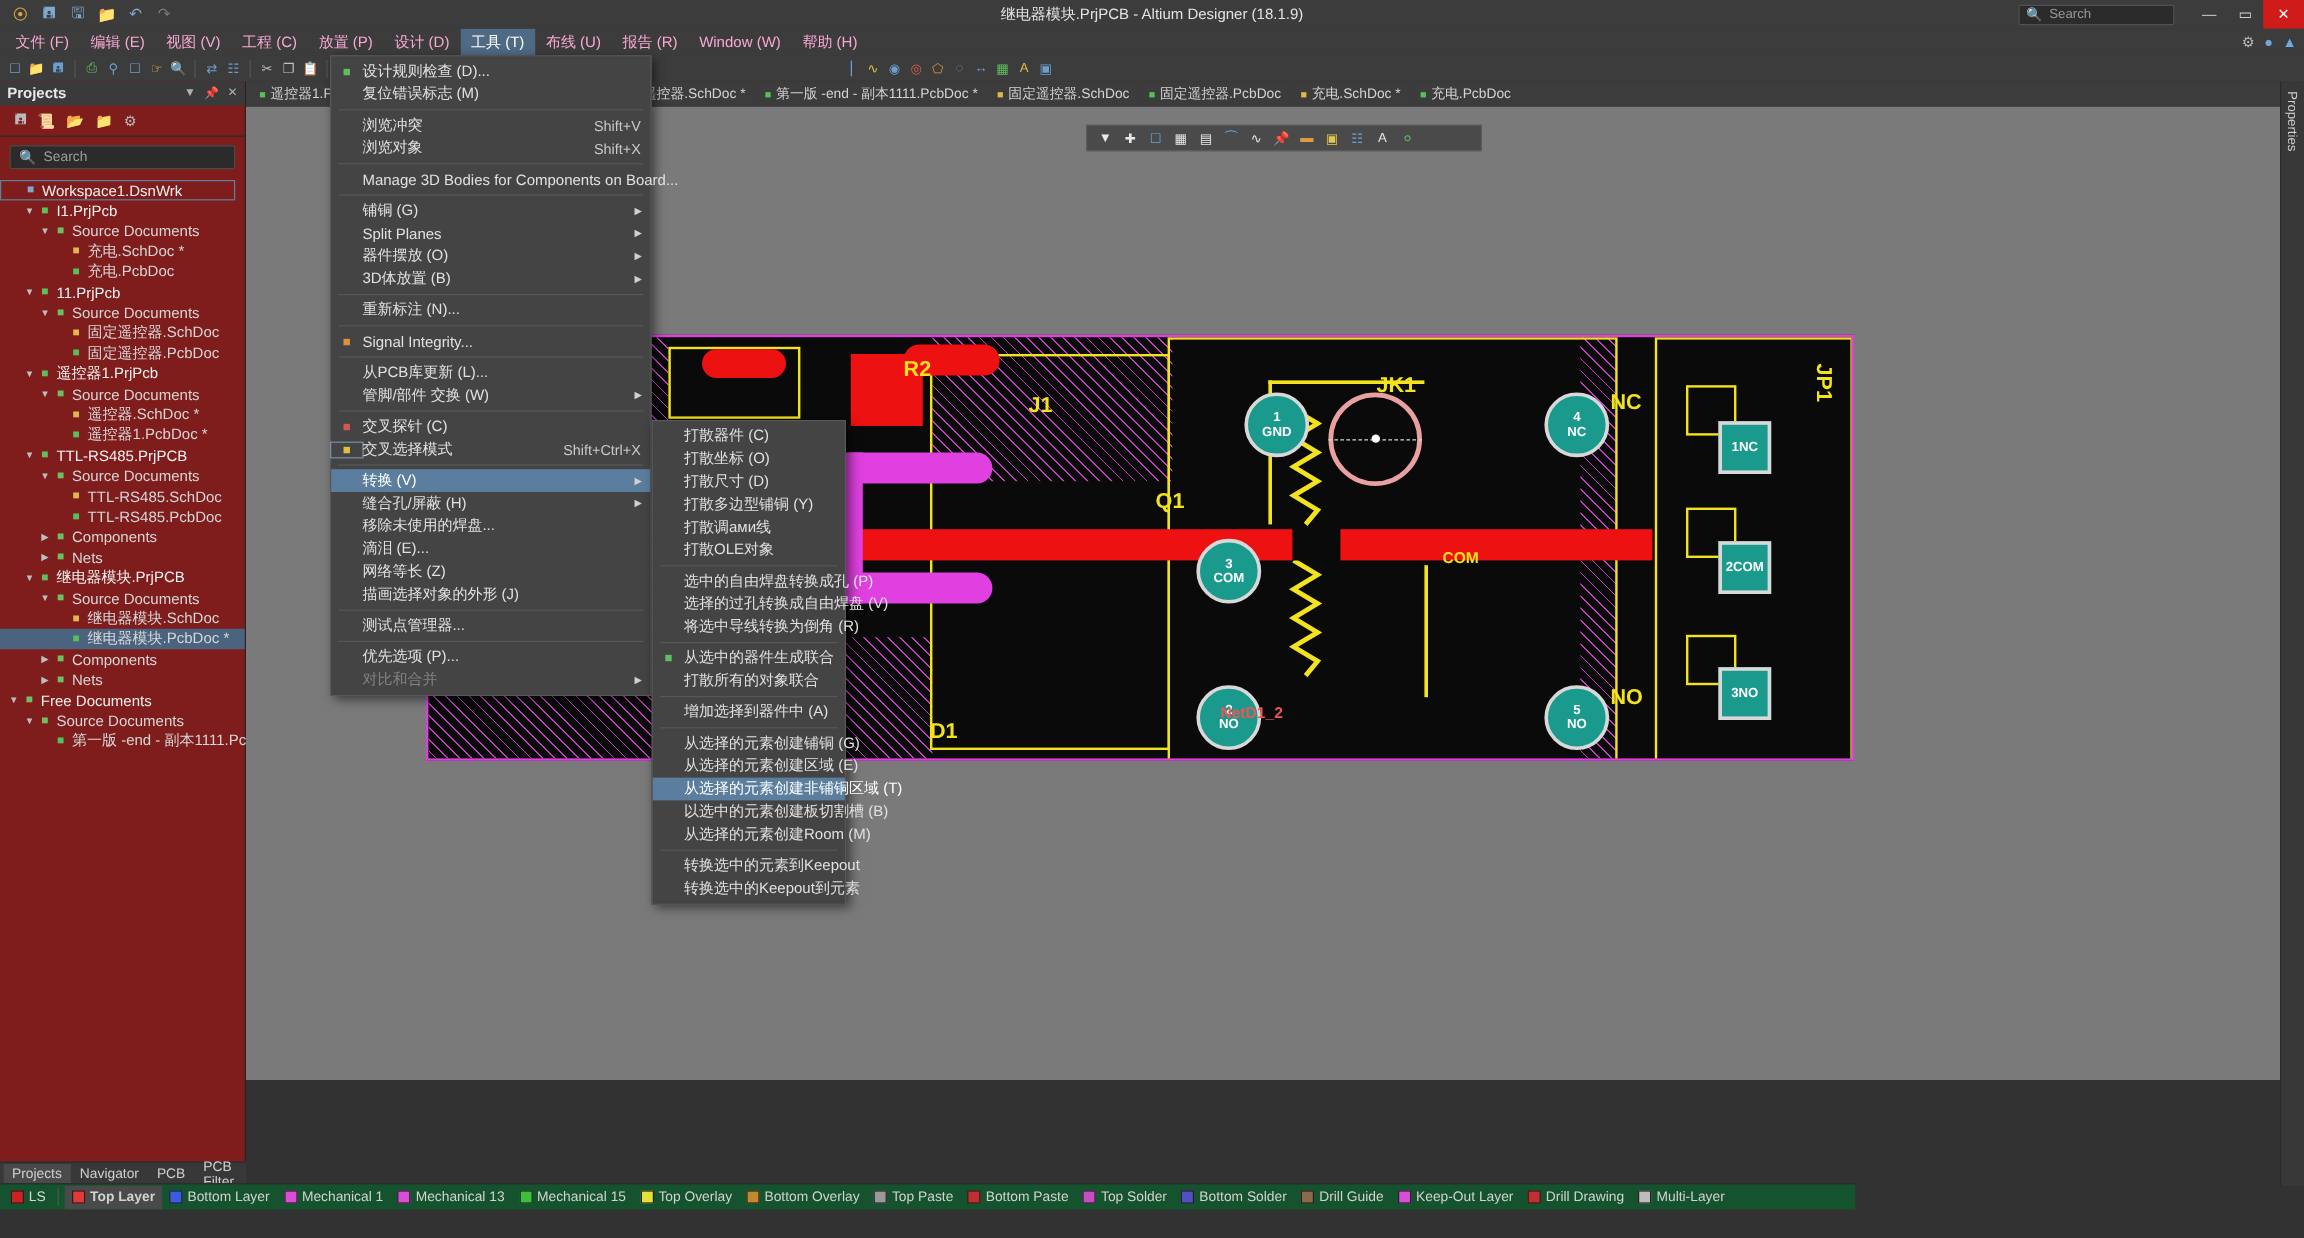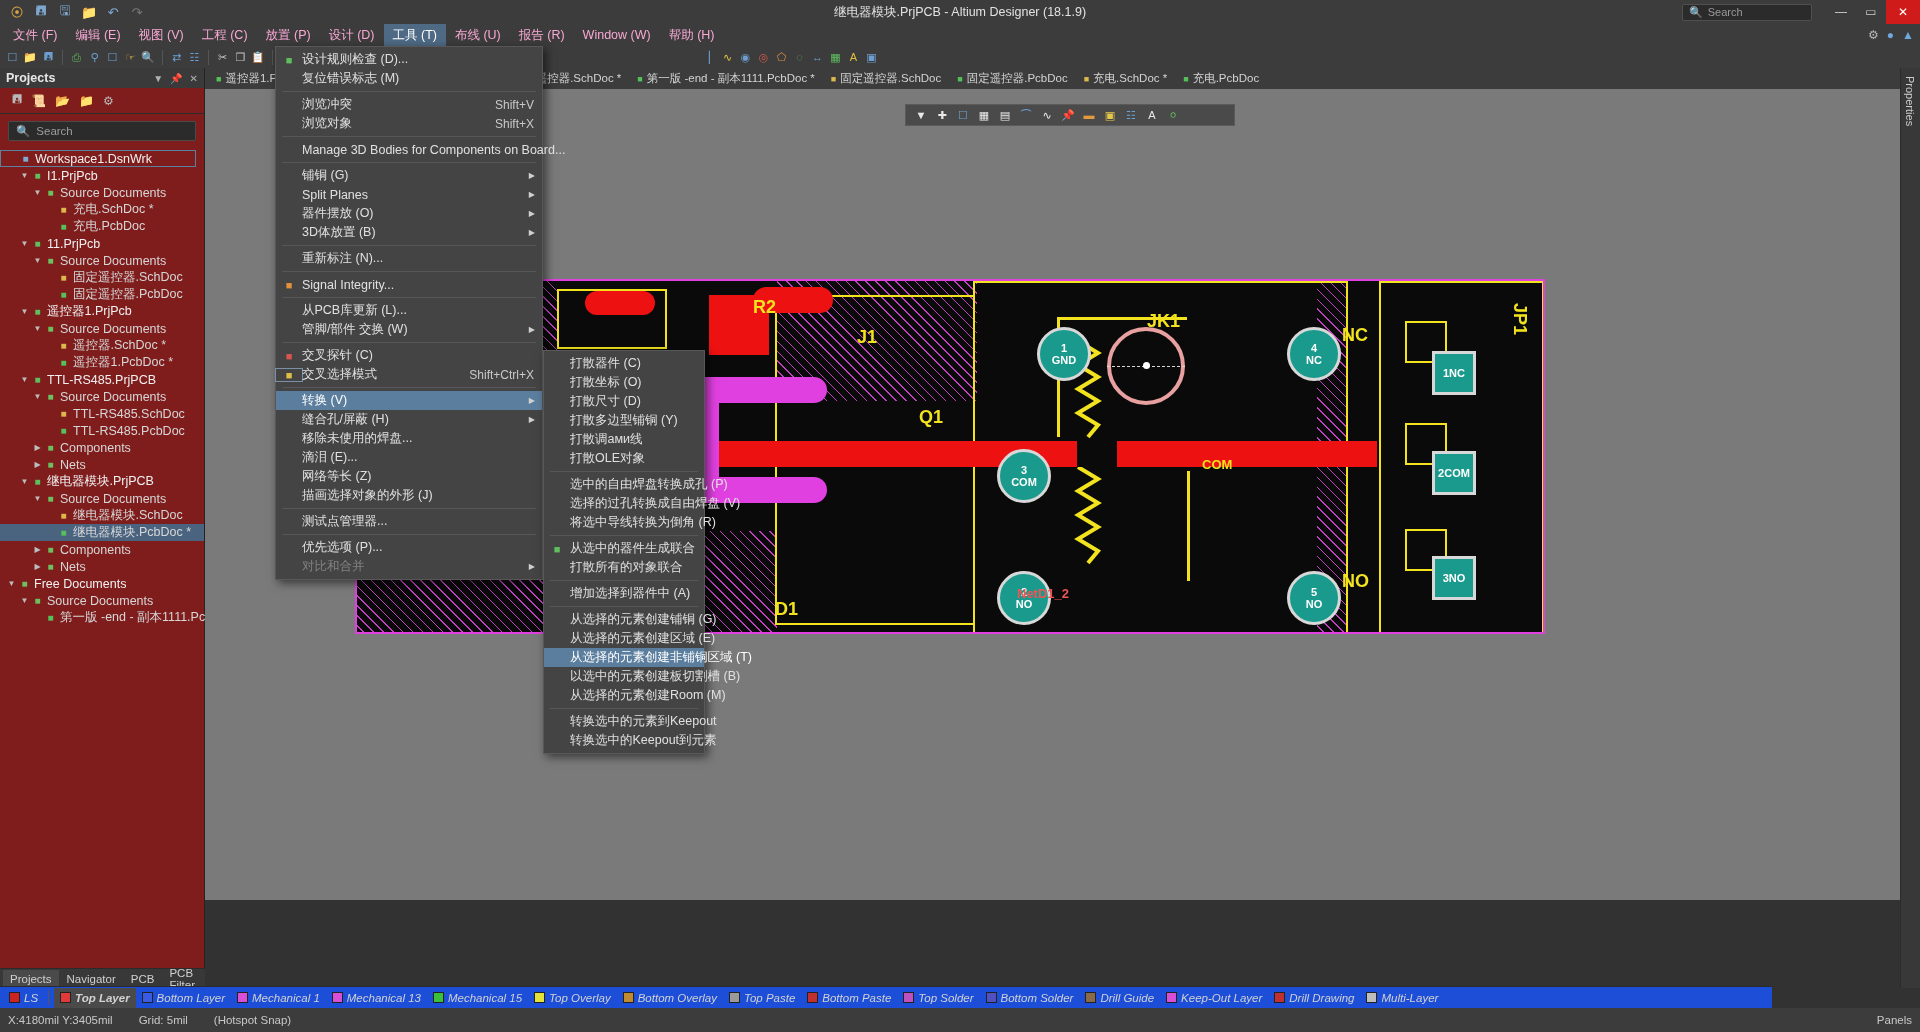--- a/index.html
+++ b/index.html
@@ -171,23 +171,23 @@
   .lbl.sm { font-size:13px; }
   .lbl.red { color:#ee5555; }
   .circle-sel {
     position:absolute; width:78px; height:78px; border-radius:50%;
     border:4px solid #e8a0a0; background:transparent;
   }
   .dashline { position:absolute; border-top:1px dashed #d8d8d8; }
 
   
   .layerbar {
-    position:absolute; bottom:24px; left:0; width:1772px; height:22px;
-    background:#1d4ed8; display:flex; align-items:center; gap:0px; padding-left:4px;
-    border-top:1px solid #2b2b2b; overflow:hidden;font-style:italic;
+    position:absolute; bottom:24px; left:0; width:1546px; height:22px;
+    background:#14532d; display:flex; align-items:center; gap:0px; padding-left:4px;
+    border-top:1px solid #2b2b2b; overflow:hidden;
   }
   .lbtab { padding:0 6px; height:20px; display:flex; align-items:center;
     font-size:11.5px; color:#d2d2d2; }
   .lbtab.on { background:#4a4a4a; }
   .lswatch { width:11px; height:11px; margin-right:4px; border:1px solid #222; flex:none; }
   .lbsep { width:1px; height:15px; background:#555; margin:0 5px; }
   .lschip { display:flex; align-items:center; height:20px; padding:0 5px; font-size:11.5px; }
 
   
   .statusbar {
@@ -624,21 +624,21 @@
             <div class="pad" style="left: 285px; top: 272px;">
               <span>1</span>
               <span>GND</span>
             </div>
           </div>
         <div id="labels-layer">
             <div class="lbl" style="left: 790px; top: 30px;">JK1</div>
             <div class="lbl" style="left: 1152px; top: 22px; writing-mode: vertical-rl;">JP1</div>
             <div class="lbl" style="left: 500px; top: 46px;">J1</div>
             <div class="lbl" style="left: 396px; top: 16px;">R2</div>
-            <div class="lbl" style="left: 562px; top: 126px;">Q1</div>
+            <div class="lbl" style="left: 606px; top: 126px;">Q1</div>
             <div class="lbl" style="left: 418px; top: 318px;">D1</div>
             <div class="lbl sm" style="left: 845px; top: 176px;">COM</div>
             <div class="lbl sm red" style="left: 660px; top: 305px;">NetD1_2</div>
             <div class="lbl" style="left: 985px; top: 44px;">NC</div>
             <div class="lbl" style="left: 985px; top: 290px;">NO</div>
           </div>
       </div>
     </div>
   </div>
 
@@ -725,26 +725,20 @@
           <span class="lswatch" style="background: rgb(192, 48, 48);"></span>
           <span>Drill Drawing</span>
         </div>
         <div class="lbtab">
           <span class="lswatch" style="background: rgb(189, 189, 189);"></span>
           <span>Multi-Layer</span>
         </div>
       </div>
   </div>
 
-  <div class="statusbar">
-    <span>X:4180mil Y:3405mil</span>
-    <span>Grid: 5mil</span>
-    <span>(Hotspot Snap)</span>
-    <span class="sb-right">Panels</span>
-  </div>
 
   <div class="menu" id="tools-menu">
       <div class="mi">
         <span class="micon grn">■</span>
         <span class="mtext">设计规则检查 (D)...</span>
       </div>
       <div class="mi">
         <span class="micon "></span>
         <span class="mtext">复位错误标志 (M)</span>
       </div>

